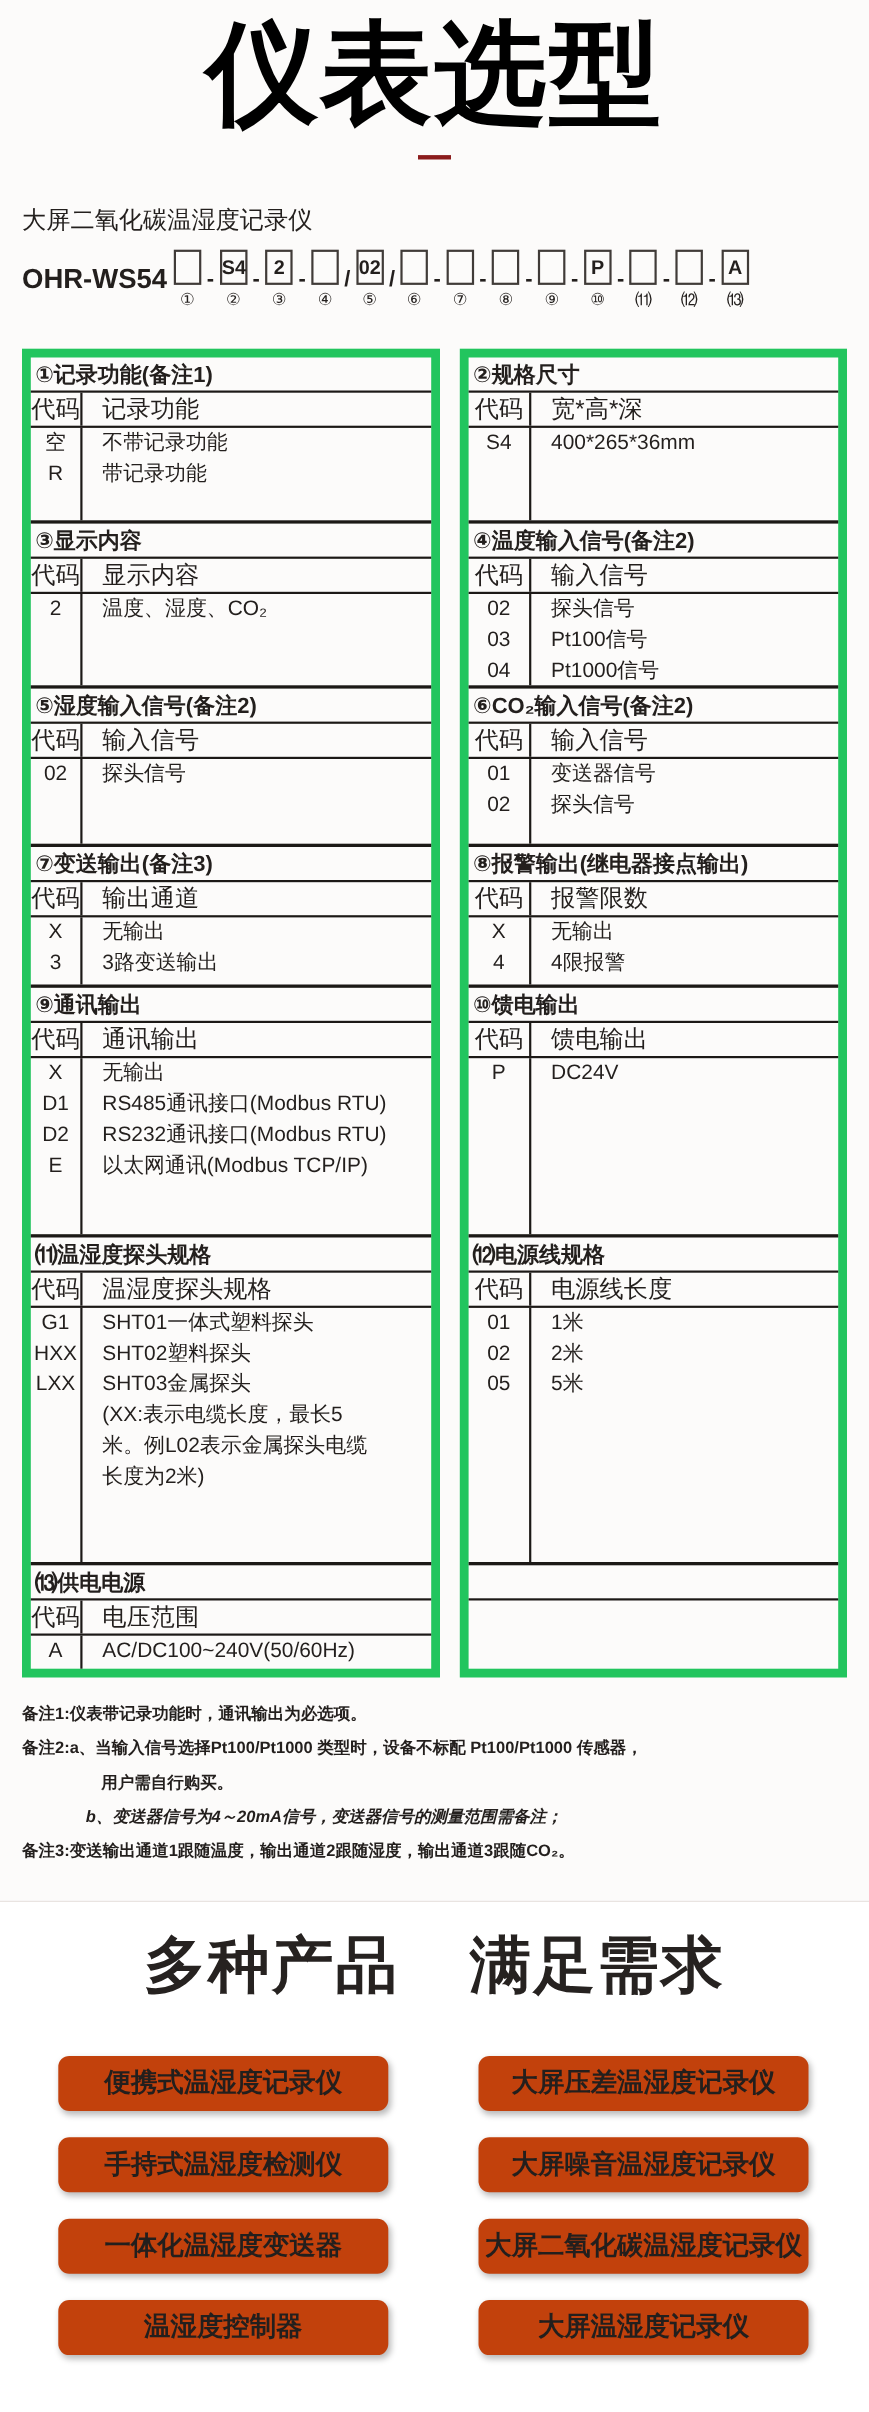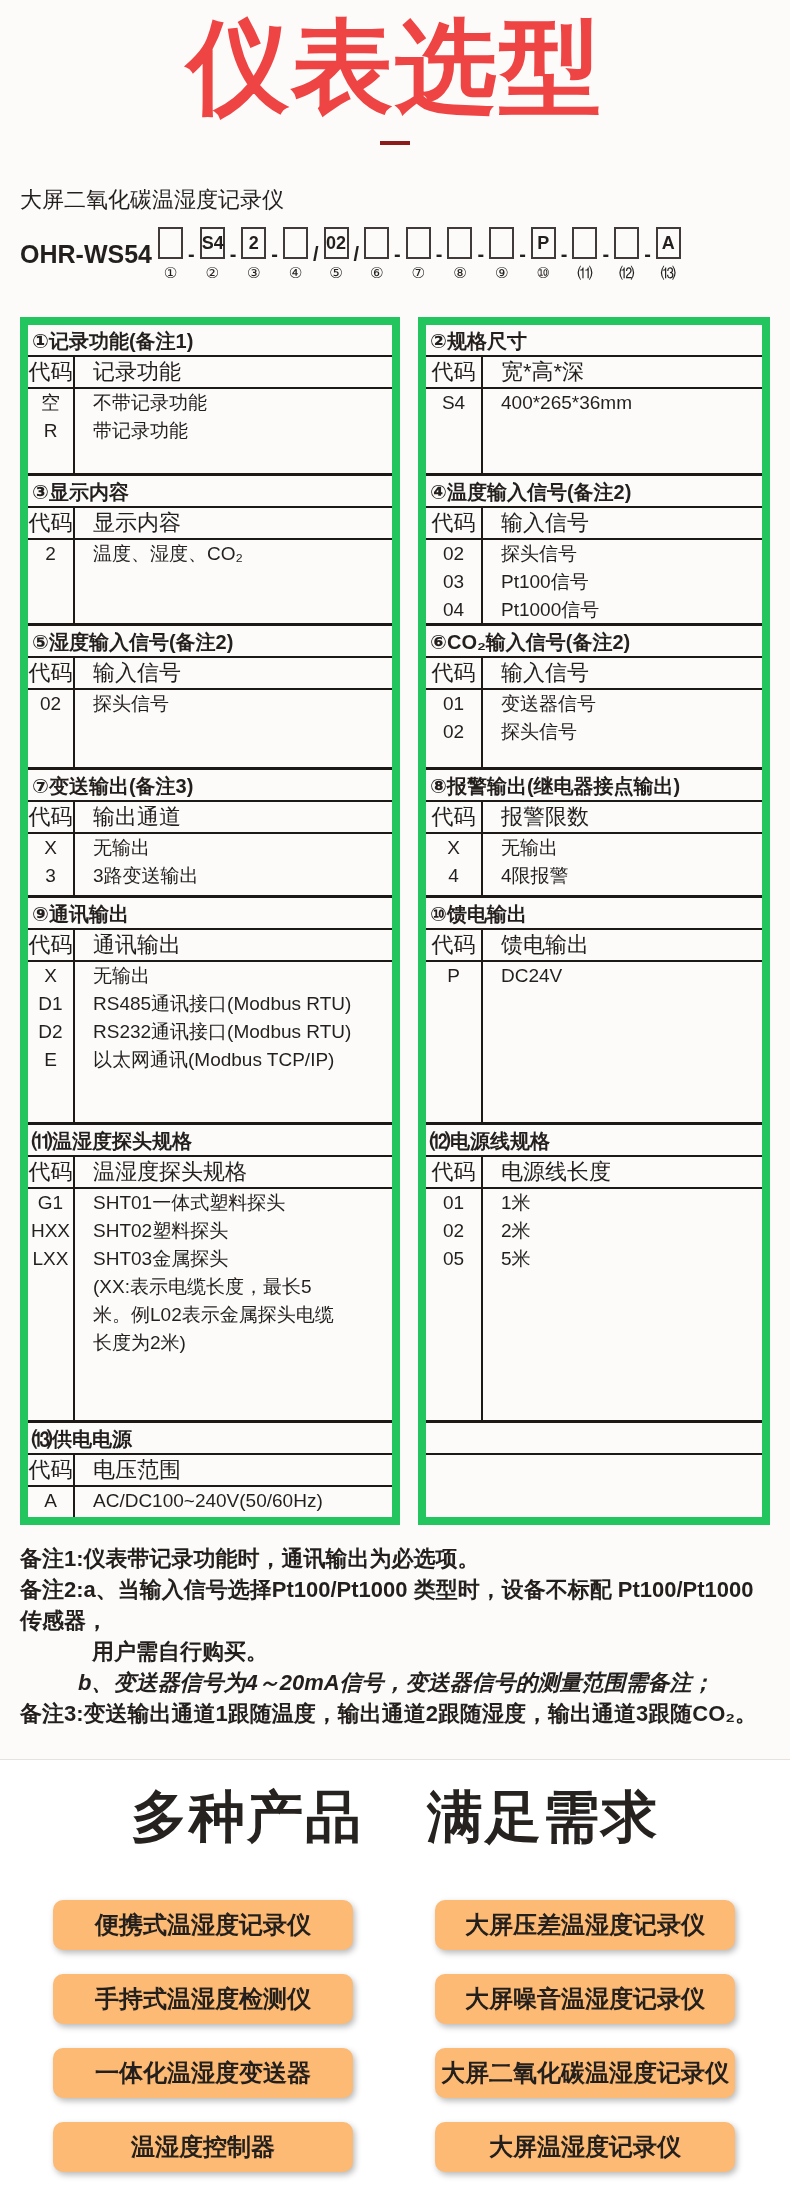--- a/index.html
+++ b/index.html
@@ -6,21 +6,21 @@
   html,body { margin:0; padding:0; }
   body {
     width:790px; height:2193px; overflow:hidden;
     background:#fcfbfa; color:#231f1d;
     font-family:"Liberation Sans","DejaVu Sans",sans-serif;
   }
   .doc { padding:0 20px; }
 
   
   .big-title { margin:0; text-align:center; font-size:102px; font-weight:900;
-    line-height:1.32; letter-spacing:2px; color:#ef4444; }
+    line-height:1.32; letter-spacing:2px; color:#000000; }
   .title-underline { width:30px; height:4px; margin:6px auto 0; background:#8b1c1c; }
   .subtitle { margin-top:40px; font-size:22px; font-weight:500; }
 
   
   .model-line { margin-top:12px; display:flex; align-items:center; }
   .model-prefix { font-size:25px; font-weight:700; line-height:32px; margin-right:5px; white-space:nowrap; }
   .munit { display:flex; flex-direction:column; align-items:center; margin:0 1px; }
   .mbox { width:25px; height:32px; border:2px solid #403b38; font-size:18px; font-weight:600;
     text-align:center; line-height:28px; }
   .mnum { margin-top:6px; font-size:15px; line-height:16px; }
@@ -36,31 +36,31 @@
     padding-left:4px; font-size:20px; font-weight:700; white-space:nowrap; overflow:hidden; }
   .sec-head { display:flex; height:32px; line-height:30px; border-bottom:2px solid #1c1916; font-size:22px; }
   .code-col { flex:none; width:47px; border-right:2px solid #1c1916; text-align:center; }
   .tbl-right .code-col { width:57px; }
   .desc-col { flex:1; padding-left:18px; white-space:nowrap; overflow:hidden; }
   .sec-body { display:flex; font-size:19px; }
   .sec-body .line { height:28px; line-height:28px; }
   .sec-body-empty { }
 
   
-  .notes { margin-top:18px; font-size:22px; font-weight:600; line-height:31px; }
+  .notes { margin-top:18px; font-size:15px; font-weight:600; line-height:31px; }
 
   
   .products { margin-top:30px; background:#ffffff; border-top:1px solid #e7e2de;
     padding:20px 0 55px; }
   .products-heading { display:flex; justify-content:center; gap:64px;
     font-size:56px; font-weight:900; color:#262220; letter-spacing:2px; }
   .btn-grid { margin:44px auto 0; width:684px; display:grid;
     grid-template-columns:300px 300px; column-gap:82px; row-gap:24px; }
   .pbtn { height:50px; line-height:50px; text-align:center; font-size:24px; font-weight:700;
-    background:#fdba74; border-radius:10px; box-shadow:2px 3px 6px rgba(0,0,0,0.28);
+    background:#c2410c; border-radius:10px; box-shadow:2px 3px 6px rgba(0,0,0,0.28);
     white-space:nowrap; overflow:hidden; cursor:pointer; }
 </style>
 </head>
 <body>
 
 <div class="doc">
   <h1 class="big-title">仪表选型</h1>
   <div class="title-underline"></div>
   <div class="subtitle">大屏二氧化碳温湿度记录仪</div>
 

